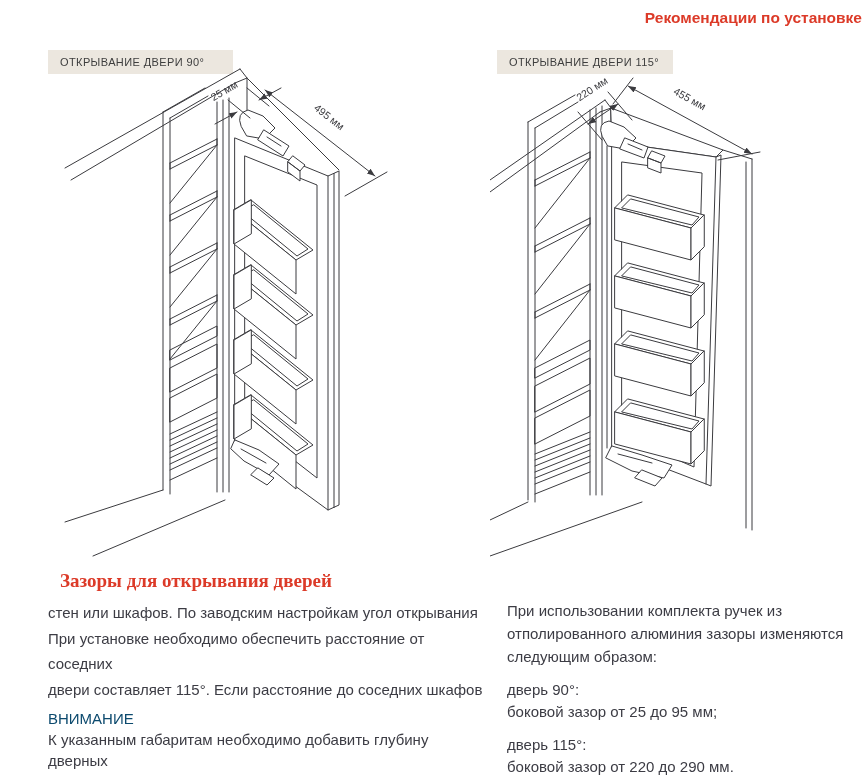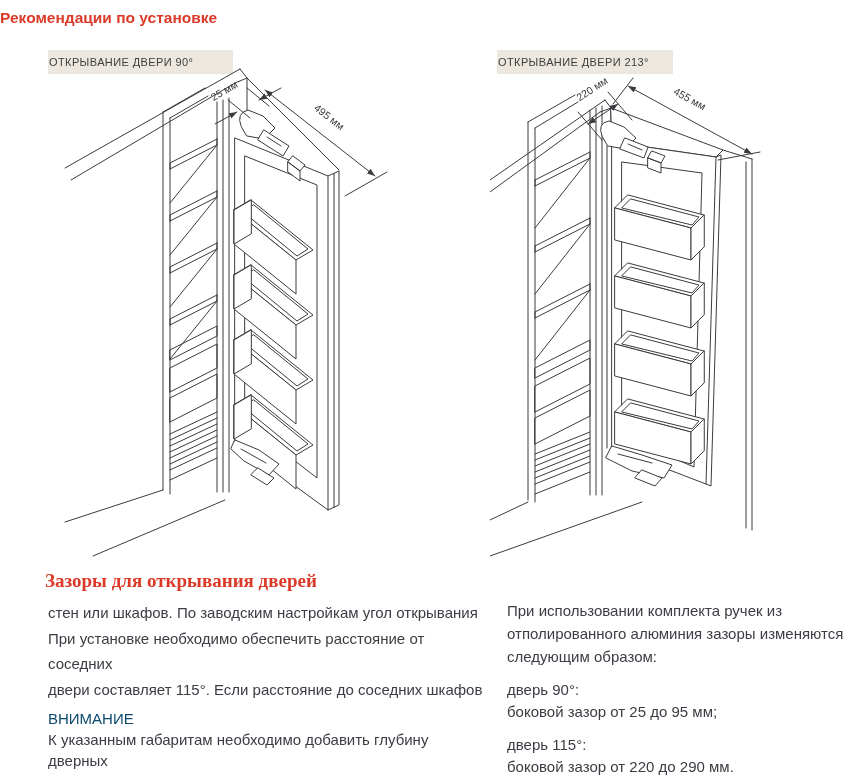--- a/index.html
+++ b/index.html
@@ -2,57 +2,57 @@
 <html style="--accent: #dc3a28; --label_bg: #ece7df; --line: #3b3b3f; --text: #3c3c44;"><head>
 <meta charset="utf-8">
 <style>
   html,body{margin:0;padding:0}
   body{
     width:862px;height:782px;position:relative;background:#fff;overflow:hidden;
     font-family:"Liberation Sans",sans-serif;color:var(--text,#3c3c44);
   }
   .page{position:absolute;inset:0}
   .title{
-    position:absolute;top:9px;left:0;width:100%;margin:0;text-align:left;
+    position:absolute;top:9px;left:0;width:100%;margin:0;text-align:right;
     font-size:15.5px;font-weight:bold;color:var(--accent,#dc3a28);
   }
   .tag{
     position:absolute;top:50px;height:24px;line-height:24px;box-sizing:border-box;
     background:var(--label_bg,#ece7df);color:#3e3e3e;font-size:11px;
-    letter-spacing:.4px;padding:0 1px;white-space:nowrap;
+    letter-spacing:.4px;padding:0 12px;white-space:nowrap;
   }
   .tag-left{left:48px;width:185px}
   .tag-right{left:497px;width:176px}
   svg.fig{position:absolute;top:50px}
   .fig-90{left:45px;width:390px;height:510px}
   .fig-115{left:490px;width:372px;height:510px}
   .dimtext{font-size:10.5px;fill:#3b3b3f;stroke:none}
   .heading{
-    position:absolute;left:45px;top:570px;margin:0;
+    position:absolute;left:60px;top:570px;margin:0;
     font-family:"Liberation Serif",serif;font-size:19px;font-weight:bold;
     color:var(--accent,#dc3a28);
   }
   .left-col{position:absolute;left:48px;top:600px;width:435px;font-size:15px}
   .left-col .ln{line-height:25.5px}
   .att-title{font-weight:normal;color:#0c4a6e;margin-top:6px;line-height:21px}
   .att .ln{line-height:21px}
   .right-col{position:absolute;left:507px;top:599px;width:360px;font-size:15px}
   .right-col .para .ln{line-height:23px}
   .item{margin-top:11px}
   .item .ln{line-height:22px}
 </style>
 </head>
 <body>
 
 <div class="page">
 
   <h1 class="title">Рекомендации по установке</h1>
 
   <div class="tag tag-left">ОТКРЫВАНИЕ ДВЕРИ 90°</div>
-  <div class="tag tag-right">ОТКРЫВАНИЕ ДВЕРИ 213°</div>
+  <div class="tag tag-right">ОТКРЫВАНИЕ ДВЕРИ 115°</div>
 
   <svg class="fig fig-90" viewBox="0 0 390 510">
     <defs>
       <marker id="ga" markerWidth="9" markerHeight="8" refX="8" refY="3" orient="auto-start-reverse">
         <path d="M0,0 L8,3 L0,6 Z" fill="#3b3b3f" stroke="none"></path>
       </marker>
     </defs>
     <g stroke="#3b3b3f" stroke-width="1" fill="none" stroke-linejoin="round" stroke-linecap="round">
 
       <path d="M20,118 L195,19 M26,130 L190,33 M195,19 L202,28 L190,33 M202,28 L202,80"></path>

